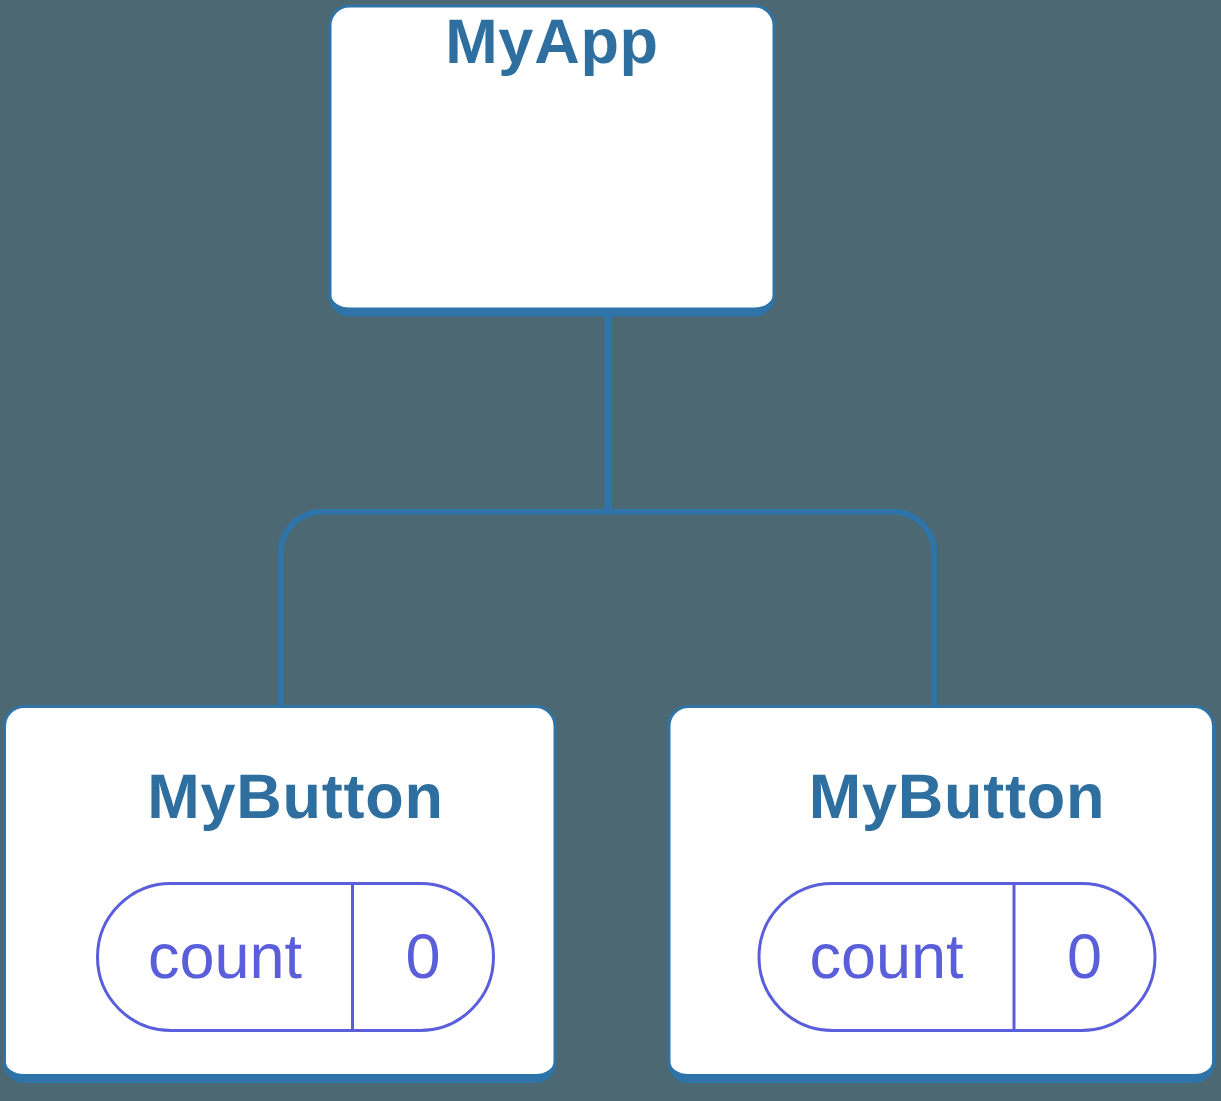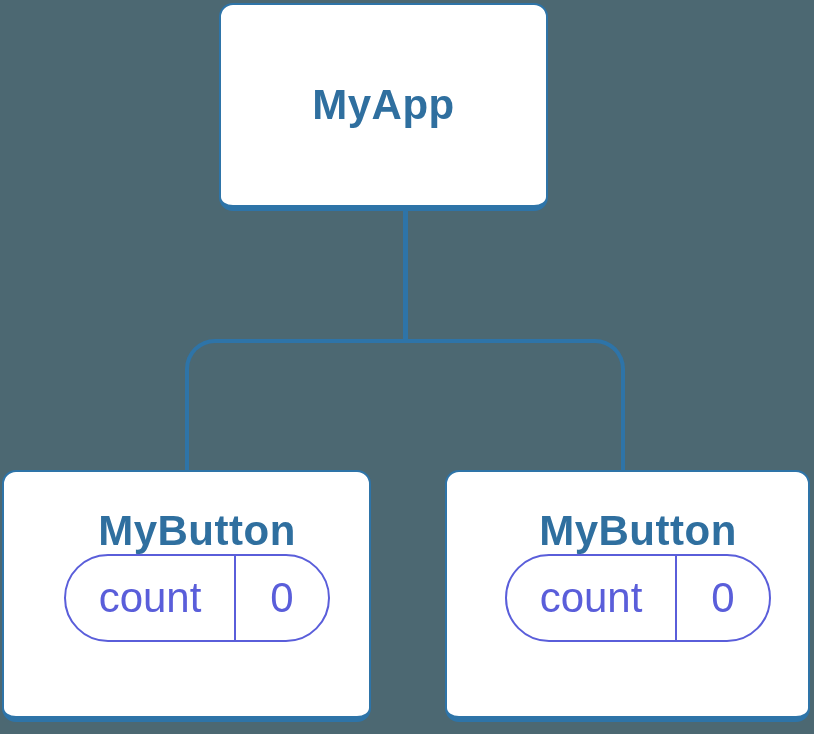--- a/index.html
+++ b/index.html
@@ -27,22 +27,21 @@
     background: var(--box-bg);
     border: 2.5px solid var(--line);
     border-bottom-width: 6px;
     border-radius: 14px;
     display: flex;
     flex-direction: column;
     align-items: center;
   }
   .node-root {
     left: 219px; top: 3px;
-    width: 329px; height: 208px;
-    justify-content: center;
+    width: 298px; height: 208px;
   }
   .node-child {
     top: 470px;
     width: 369px; height: 252px;
     padding-top: 36px;
     padding-left: 21px;
   }
   .node-child-left  { left: 2px; }
   .node-child-right { left: 445px; width: 365px; }
   .node-title {
@@ -62,21 +61,22 @@
   .connector-bracket {
     position: absolute;
     left: 185px; top: 339px;
     width: 440px; height: 131px;
     border: 4px solid var(--line);
     border-bottom: none;
     border-radius: 30px 30px 0 0;
     background: transparent;
   }
   .state-pill {
-    width: 266px; height: 88px;
+    margin-top: 34px;
+    width: 266px; height: 100px;
     border: 2.5px solid var(--pill);
     border-radius: 50px;
     display: flex;
     align-items: stretch;
     overflow: hidden;
     color: var(--pill);
     font-size: 42px;
   }
   .pill-key {
     width: 170px;

